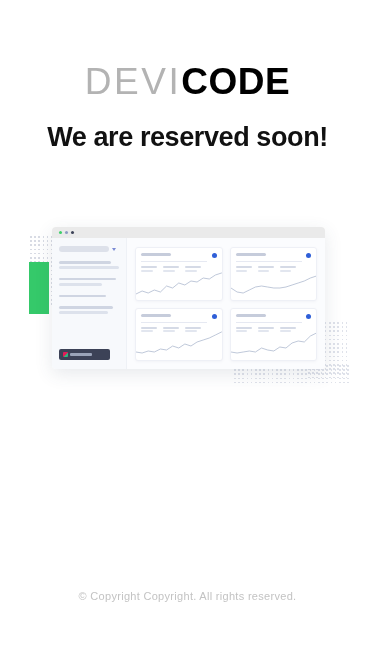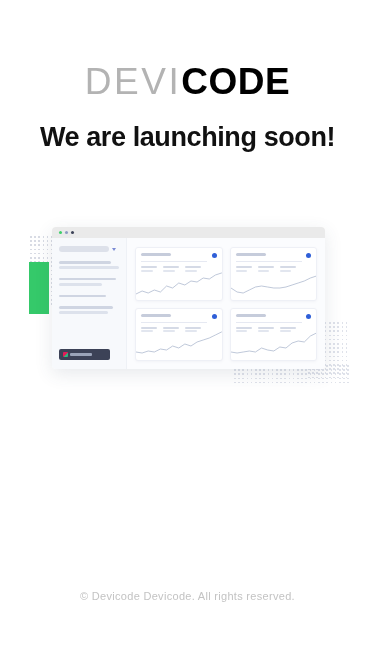--- a/index.html
+++ b/index.html
@@ -197,21 +197,21 @@
     letter-spacing:0.3px;
   }
 </style>
 </head>
 <body>
 
 <div class="brand">
   <span class="light">DEVI</span><span class="bold">CODE</span>
 </div>
 
-<h1 class="headline">We are launching soon!</h1>
+<h1 class="headline">We are reserved soon!</h1>
 
 <div class="stage">
 
   <div class="dots pale" id="dots-left" style="left: 30px; top: 26px; width: 25.2px; height: 71.4px;">
       <i style="left:0px;top:0px"></i>
       <i style="left:4.2px;top:0px"></i>
       <i style="left:8.4px;top:0px"></i>
       <i style="left:12.600000000000001px;top:0px"></i>
       <i style="left:16.8px;top:0px"></i>
       <i style="left:21px;top:0px"></i>
@@ -746,13 +746,13 @@
           <svg viewBox="0 0 112 26" preserveAspectRatio="none">
             <polyline fill="none" stroke="#aeb9cf" stroke-width="0.9" stroke-linejoin="round" stroke-linecap="round" points="0,22 8,23 16,22 24,21 32,22 40,18 48,20 56,21 64,17 72,18 80,13 88,11 96,12 104,6 112,3"></polyline>
           </svg>
         </div>
       </div>
 
     </div>
   </div>
 </div>
 
-<div class="footer">© Devicode Devicode. All rights reserved.</div>
+<div class="footer">© Copyright Copyright. All rights reserved.</div>
 
 </body></html>

